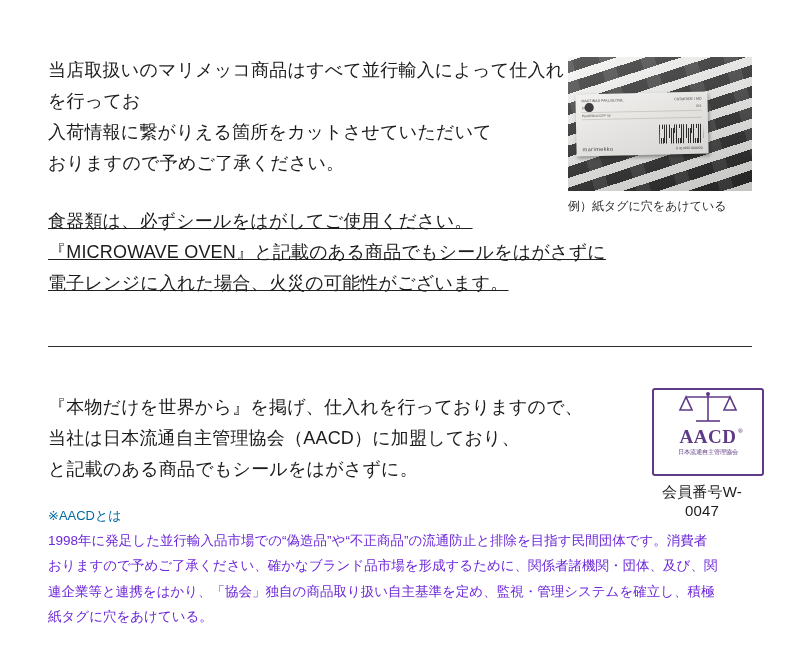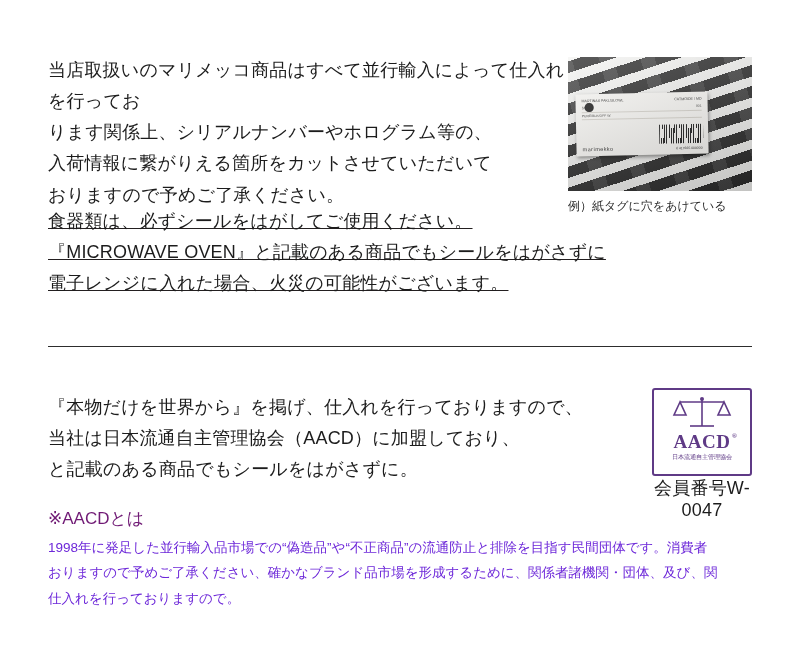--- a/index.html
+++ b/index.html
@@ -183,31 +183,30 @@
   }
 
   .aacd-badge {
     position: absolute;
     left: 652px;
     top: 388px;
     width: 100px;
     text-align: center;
   }
   .aacd-logo {
-    width: 100px;
+    width: 112px;
     height: 88px;
     box-sizing: border-box;
     border: 2px solid #5f3a86;
     border-radius: 3px;
     background: #ffffff;
     display: flex;
     flex-direction: column;
     align-items: center;
     justify-content: flex-start;
-    padding-top: 5px;
   }
   .scale-svg { display:block; }
   .aacd-word {
     font-family: "Liberation Serif", "DejaVu Serif", serif;
     font-weight: bold;
     font-size: 19px;
     letter-spacing: 0.5px;
     color: #5f3a86;
     line-height: 1;
     margin-top: 1px;
@@ -220,55 +219,54 @@
     right: -7px;
   }
   .aacd-jp {
     font-size: 6.2px;
     color: #5f3a86;
     margin-top: 3px;
     letter-spacing: -0.2px;
     line-height: 1.1;
   }
   .aacd-member {
-    margin-top: 0;
-    font-size: 18px;
+    margin-top: 7px;
+    font-size: 15px;
     color: #1c1c1c;
     letter-spacing: 0.2px;
   }
 
   
   .block-note {
     position: absolute;
     left: 48px;
     top: 505px;
     width: 706px;
   }
   .note-title {
-    font-size: 17px;
+    font-size: 13px;
     line-height: 1.7;
-    color: #701a75;
+    color: #0369a1;
     margin: 0 0 1px 0;
   }
   .note-body {
     font-size: 13.5px;
     line-height: 1.88;
     color: #6d28d9;
     margin: 0;
     text-align: justify;
   }
 </style>
 </head>
 <body>
 
 <div class="page">
 
   <div class="block-import">
     <p class="para-main">当店取扱いのマリメッコ商品はすべて並行輸入によって仕入れを行ってお</p>
-    <p class="para-main">ります関係上、シリアルナンバーやホログラム等の、</p>
     <p class="para-main">入荷情報に繋がりえる箇所をカットさせていただいて</p>
     <p class="para-main">おりますので予めご了承ください。</p>
   </div>
 
   <div class="photo-wrap">
     <div class="photo">
       <div class="photo-fabric"></div>
       <div class="photo-fabric2"></div>
       <div class="tag">
         <div class="tag-top">
@@ -328,16 +326,17 @@
       </div>
       <div class="aacd-jp">日本流通自主管理協会</div>
     </div>
     <div class="aacd-member">会員番号W-0047</div>
   </div>
 
   <div class="block-note">
     <p class="note-title">※AACDとは</p>
     <p class="note-body">1998年に発足した並行輸入品市場での“偽造品”や“不正商品”の流通防止と排除を目指す民間団体です。消費者</p>
     <p class="note-body">おりますので予めご了承ください、確かなブランド品市場を形成するために、関係者諸機関・団体、及び、関</p>
-    <p class="note-body">仕入れを行っておりますので。</p>
+    <p class="note-body">連企業等と連携をはかり、「協会」独自の商品取り扱い自主基準を定め、監視・管理システムを確立し、積極</p>
+    <p class="note-body">紙タグに穴をあけている。</p>
   </div>
 
 </div>
 
 </body></html>

